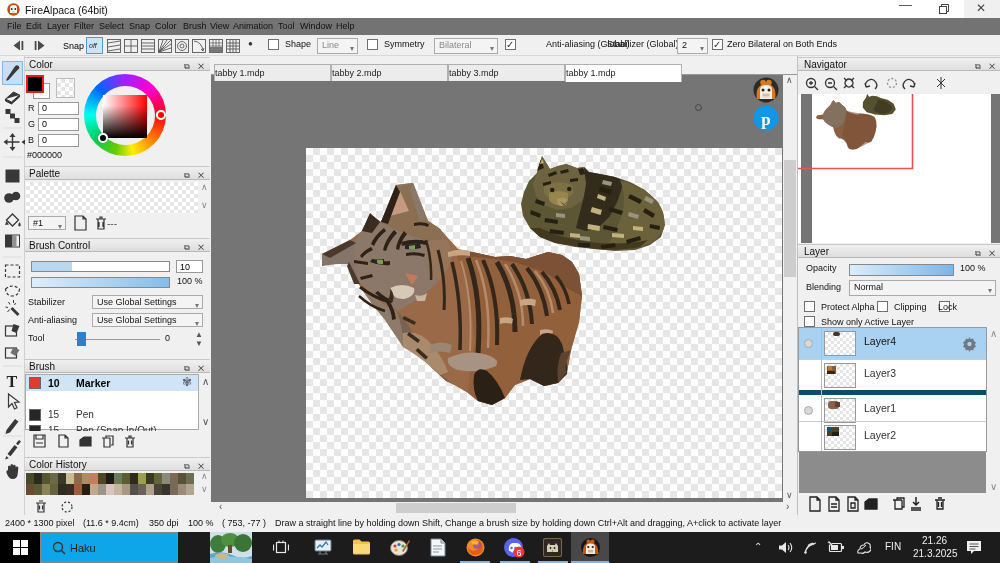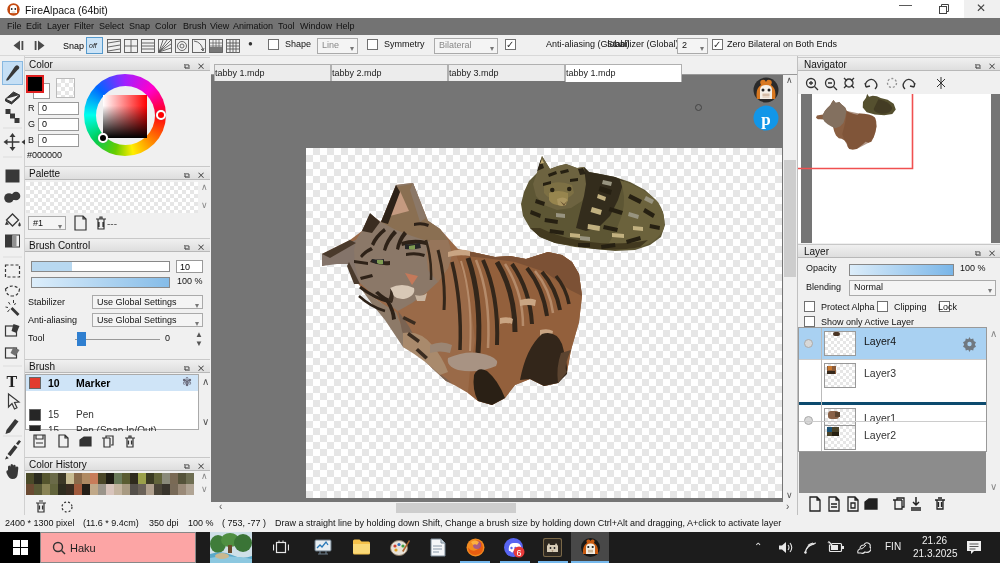--- a/index.html
+++ b/index.html
@@ -576,21 +576,21 @@
         </svg>
     </div>
     <div class="abs" style="left:0;top:31px;width:187px;height:31px;border-top:1px solid #ccc">
       <div class="abs checker" style="left:25px;top:3px;width:32px;height:25px;border:1px solid #999;background-size:6px 6px">
         <div class="abs" style="left:2px;top:2px;width:9px;height:8px;background:#8a5c3a"></div>
         <div class="abs" style="left:3px;top:2px;width:4px;height:4px;background:#c87830"></div>
         <div class="abs" style="left:2px;top:7px;width:8px;height:3px;background:#35281b"></div>
       </div>
       <span class="abs" style="left:65px;top:7px;font-size:10.5px;color:#333">Layer3</span>
     </div>
-    <div class="abs" style="left:0;top:74px;width:187px;height:31px;border-top:3px solid #0c4a6e">
+    <div class="abs" style="left:0;top:62px;width:187px;height:31px;border-top:5px solid #0c4a6e">
       <div class="abs" style="left:5px;top:11px;width:9px;height:9px;border-radius:50%;background:#d8d8d8;border:1px solid #aaa"></div>
       <div class="abs checker" style="left:25px;top:3px;width:32px;height:25px;border:1px solid #999;background-size:6px 6px">
         <div class="abs" style="left:3px;top:2px;width:11px;height:8px;background:#8a6248;border-radius:3px"></div>
         <div class="abs" style="left:10px;top:3px;width:5px;height:5px;background:#5c4430"></div>
       </div>
       <span class="abs" style="left:65px;top:7px;font-size:10.5px;color:#333">Layer1</span>
     </div>
     <div class="abs" style="left:0;top:93px;width:187px;height:31px;border-top:1px solid #ccc">
       <div class="abs checker" style="left:25px;top:3px;width:32px;height:25px;border:1px solid #999;background-size:6px 6px">
         <div class="abs" style="left:2px;top:1px;width:12px;height:9px;background:#4a432a"></div>
@@ -638,21 +638,21 @@
 <div class="abs" id="taskbar">
   <div class="abs" style="left:0;top:0;width:40px;height:31px;background:#000"></div>
   <svg class="abs" style="left:13px;top:8px" width="15" height="15" viewBox="0 0 15 15">
       <g fill="#fff">
         <rect x="0" y="0" width="7" height="7"></rect>
         <rect x="8" y="0" width="7" height="7"></rect>
         <rect x="0" y="8" width="7" height="7"></rect>
         <rect x="8" y="8" width="7" height="7"></rect>
       </g>
     </svg>
-  <div class="abs" style="left:40px;top:0;width:156px;height:31px;background:#fca5a5;border:1px solid #888">
+  <div class="abs" style="left:40px;top:0;width:138px;height:31px;background:#0ea5e9;border:1px solid #888">
     <svg class="abs" style="left:11px;top:8px" width="14" height="14" viewBox="0 0 14 14">
         <circle cx="6" cy="6" r="4.5" fill="none" stroke="#333" stroke-width="1.4"></circle>
         <path d="M9.5 9.5 L13 13" stroke="#333" stroke-width="1.4"></path>
       </svg>
     <span class="abs" style="left:29px;top:9px;font-size:11px;color:#222">Haku</span>
   </div>
   <svg class="abs" style="left:210px;top:0" width="42" height="31" viewBox="0 0 42 31">
     <rect width="42" height="31" fill="#cfe0e8"></rect>
     <ellipse cx="8" cy="12" rx="8" ry="9" fill="#3f7d3a"></ellipse>
     <ellipse cx="20" cy="8" rx="9" ry="7" fill="#4f8f42"></ellipse>

